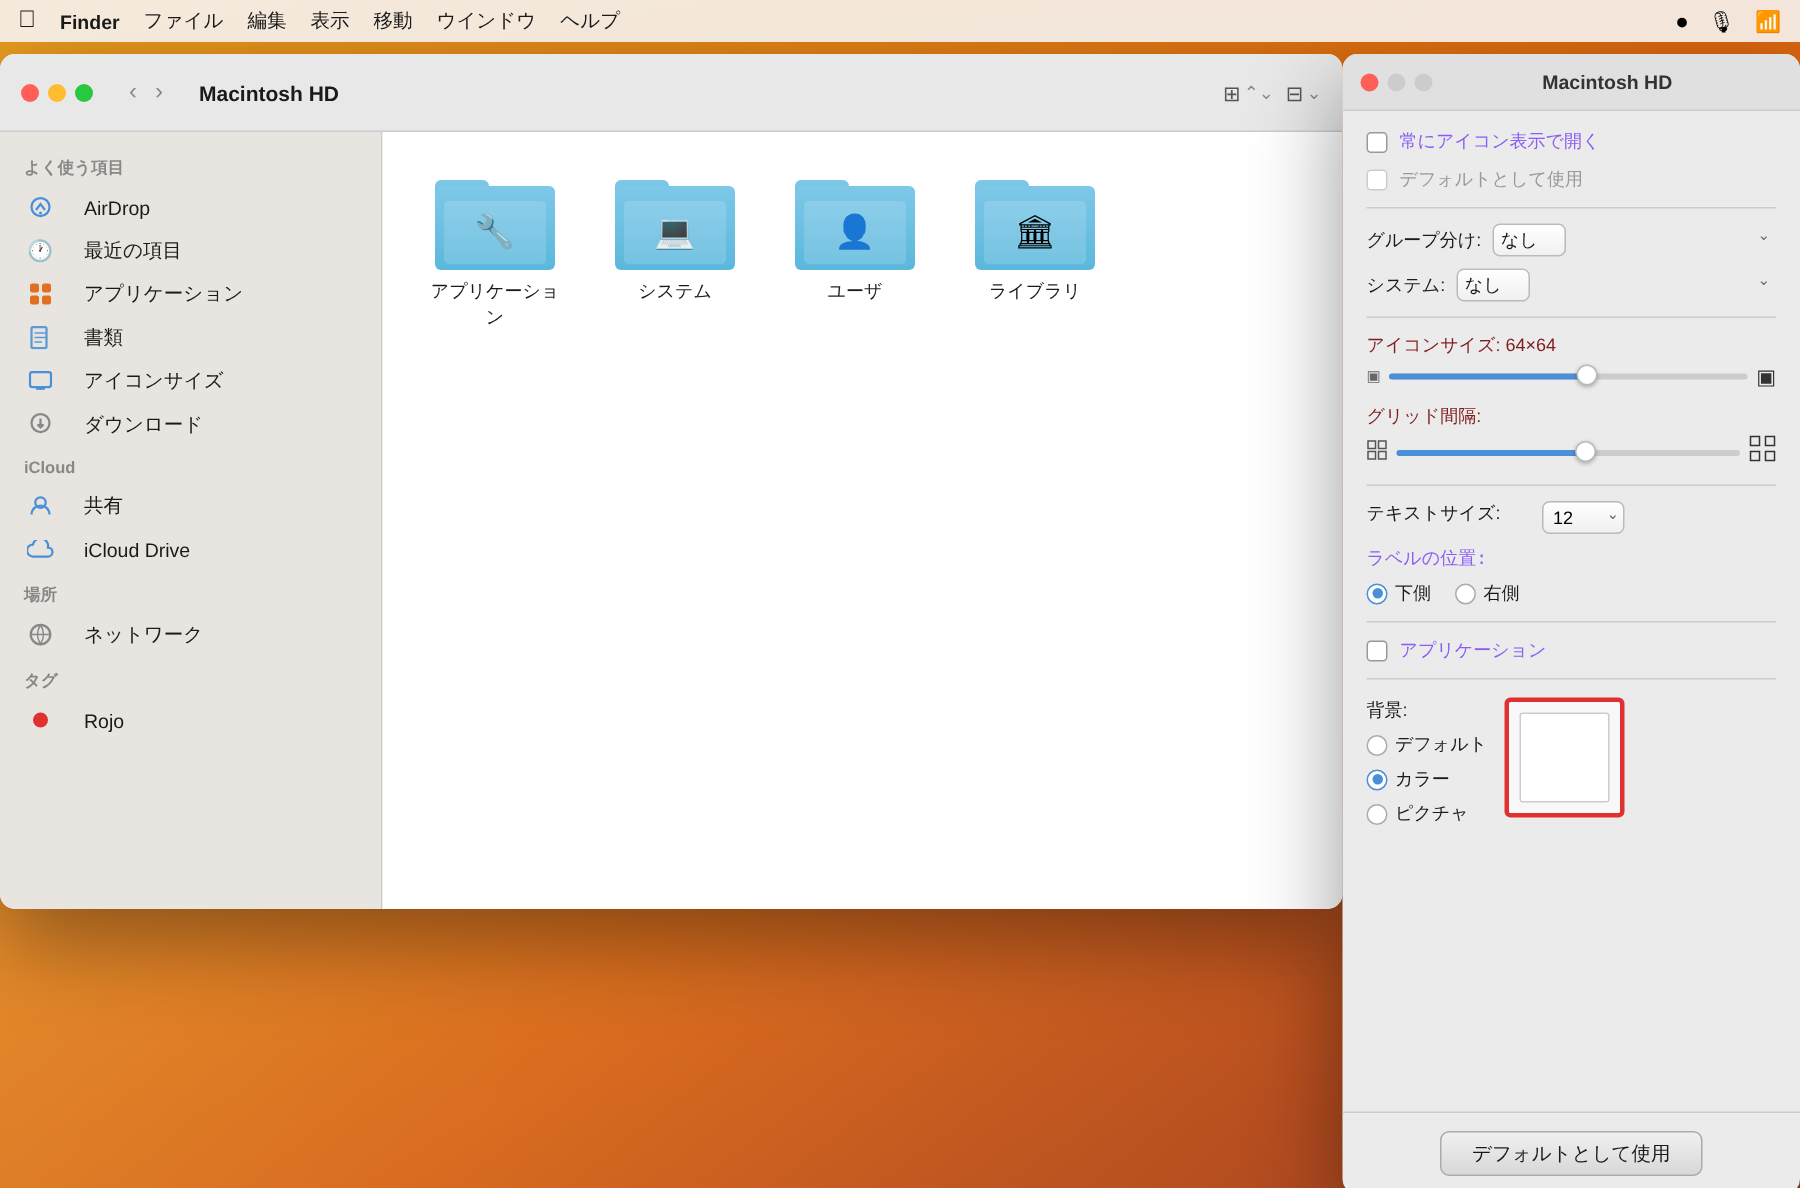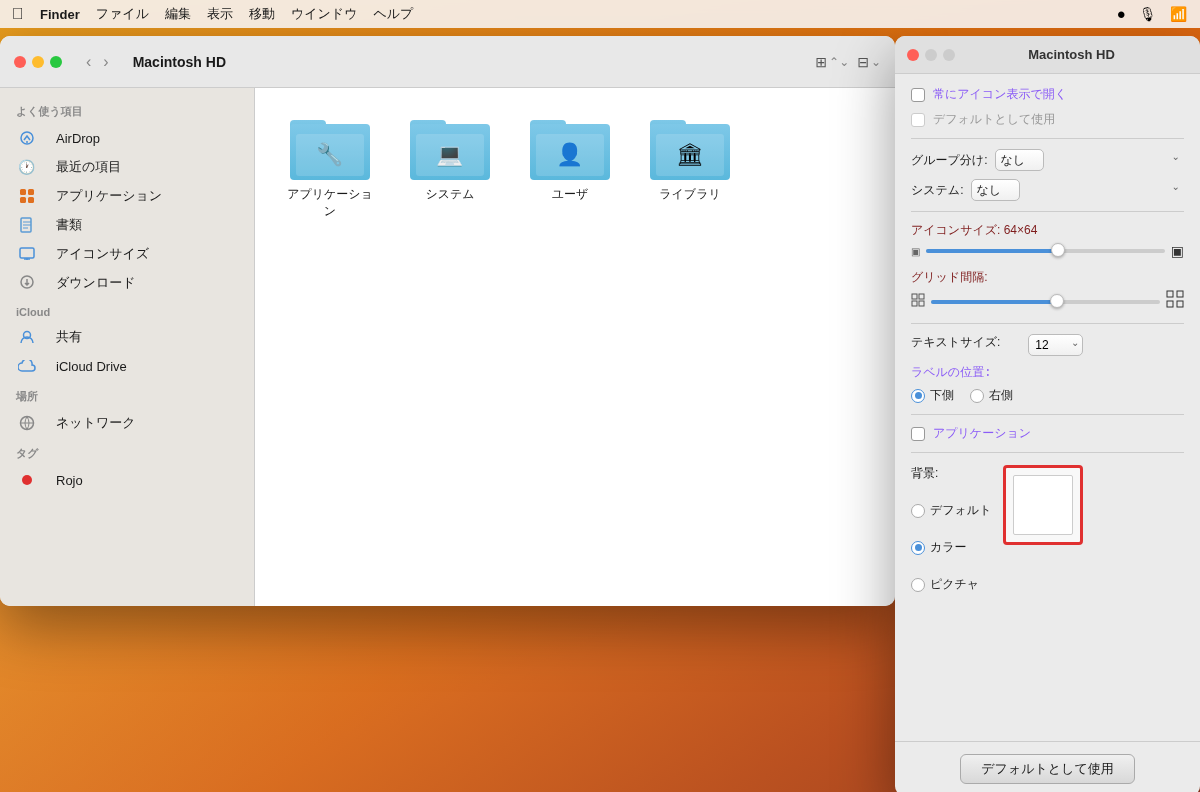--- a/index.html
+++ b/index.html
@@ -473,21 +473,21 @@
       margin-top: 12px;
     }
     .bg-layout {
       display: flex;
       gap: 12px;
       align-items: flex-start;
     }
     .bg-options {
       display: flex;
       flex-direction: column;
-      gap: 20px;
+      gap: 6px;
     }
     .bg-preview {
       width: 80px;
       height: 80px;
       border: 3px solid #e03030;
       border-radius: 4px;
       background: #f8f8f8;
       display: flex;
       align-items: center;
       justify-content: center;

